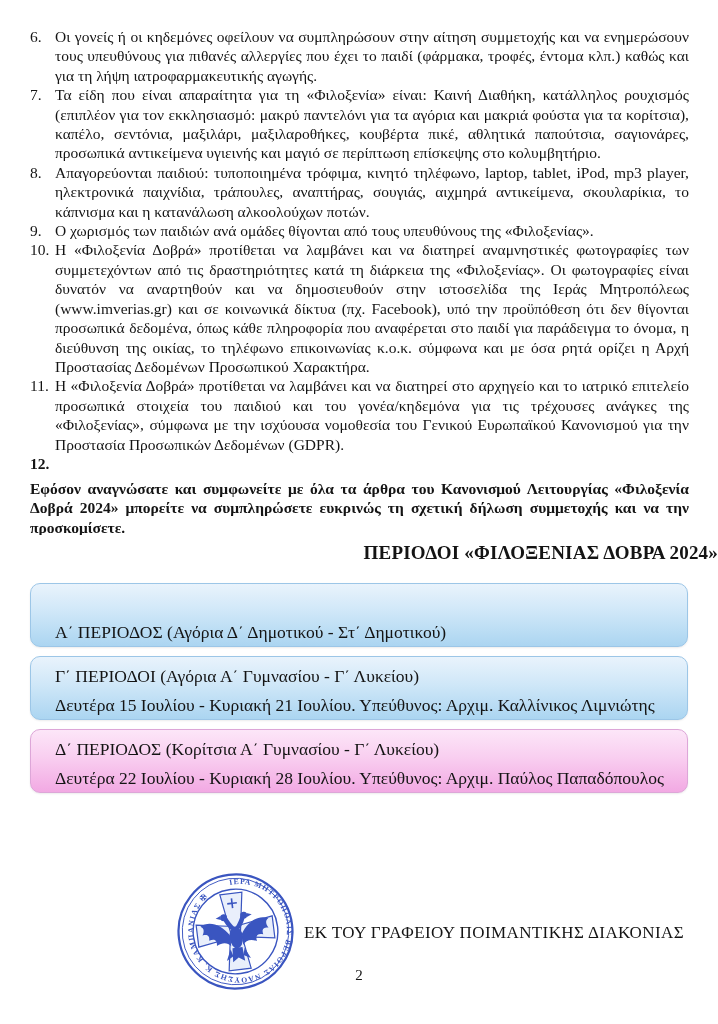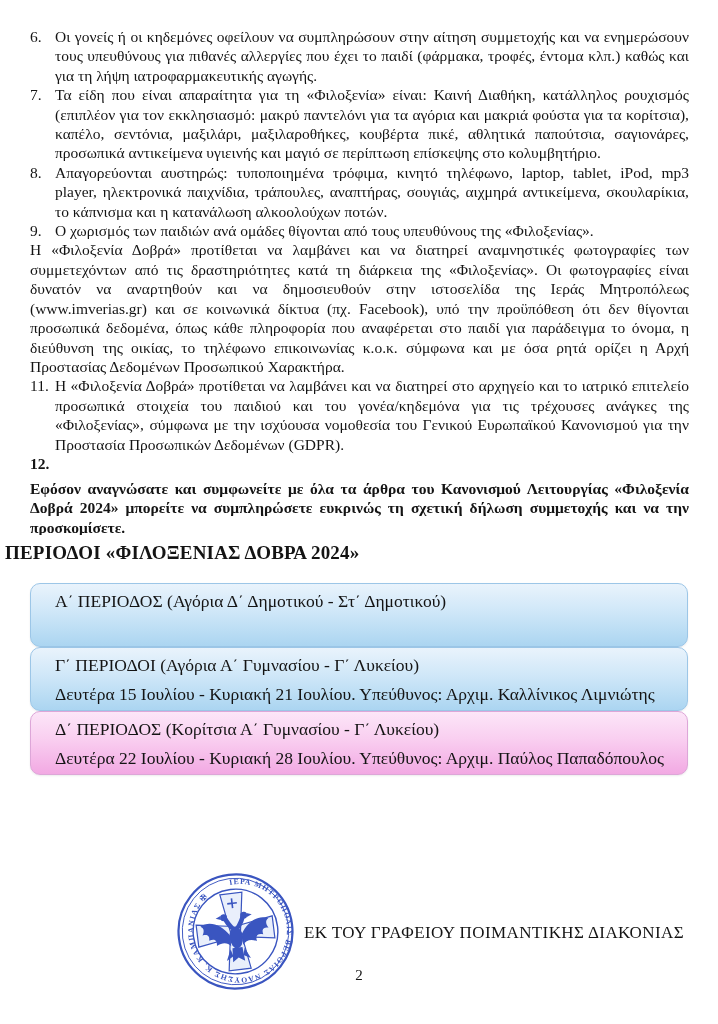--- a/index.html
+++ b/index.html
@@ -22,30 +22,30 @@
   .list-block{
     position:absolute;top:27px;left:30px;right:29px;height:508px;overflow:hidden;
   }
   .list-item{display:flex;font-size:15.5px;line-height:19.4px;}
   .list-item .num{flex:0 0 25px;}
   .list-item .txt{flex:1;text-align:justify;}
   .list-item.bold{font-weight:bold;flex-direction:column;}
   
   .periods-heading{
     position:absolute;top:542px;left:5px;right:0;
-    text-align:left;font-size:19px;font-weight:bold;letter-spacing:.2px;
+    text-align:right;font-size:19px;font-weight:bold;letter-spacing:.2px;
   }
   
   .boxes{position:absolute;top:583px;left:30px;width:658px;}
   .period-box{
     box-sizing:border-box;
-    height:64px;margin-bottom:0;
+    height:64px;margin-bottom:9px;
     border-radius:10px;
     padding:3px 10px 0 24px;
-    display:flex;flex-direction:column;justify-content:flex-start;
+    display:flex;flex-direction:column;justify-content:flex-end;
     font-size:17.5px;line-height:28.5px;
     box-shadow:0 1px 2px rgba(0,0,0,0.08);
   }
   .period-box.blue{
     background:linear-gradient(180deg,var(--blue-box-top) 0%,var(--blue-box-mid) 45%,var(--blue-box-bottom) 100%);
     border:1px solid var(--blue-box-border);
   }
   .period-box.pink{
     background:linear-gradient(180deg,var(--pink-box-top) 0%,var(--pink-box-mid) 45%,var(--pink-box-bottom) 100%);
     border:1px solid var(--pink-box-border);
@@ -73,27 +73,28 @@
     <div class="list-item">
       <span class="num">6.</span>
       <span class="txt">Οι γονείς ή οι κηδεμόνες οφείλουν να συμπληρώσουν στην αίτηση συμμετοχής και να ενημερώσουν τους υπευθύνους για πιθανές αλλεργίες που έχει το παιδί (φάρμακα, τροφές, έντομα κλπ.) καθώς και για τη λήψη ιατροφαρμακευτικής αγωγής.</span>
     </div>
     <div class="list-item">
       <span class="num">7.</span>
       <span class="txt">Τα είδη που είναι απαραίτητα για τη «Φιλοξενία» είναι: Καινή Διαθήκη, κατάλληλος ρουχισμός (επιπλέον για τον εκκλησιασμό: μακρύ παντελόνι για τα αγόρια και μακριά φούστα για τα κορίτσια), καπέλο, σεντόνια, μαξιλάρι, μαξιλαροθήκες, κουβέρτα πικέ, αθλητικά παπούτσια, σαγιονάρες, προσωπικά αντικείμενα υγιεινής και μαγιό σε περίπτωση επίσκεψης στο κολυμβητήριο.</span>
     </div>
     <div class="list-item">
       <span class="num">8.</span>
-      <span class="txt">Απαγορεύονται αυστηρώς: τυποποιημένα τρόφιμα, κινητό τηλέφωνο, laptop, tablet, iPod, mp3 player, ηλεκτρονικά παιχνίδια, τράπουλες, αναπτήρας, σουγιάς, αιχμηρά αντικείμενα, σκουλαρίκια, το κάπνισμα και η κατανάλωση αλκοολούχων ποτών.</span>
+      <span class="txt">Απαγορεύονται παιδιού: τυποποιημένα τρόφιμα, κινητό τηλέφωνο, laptop, tablet, iPod, mp3 player, ηλεκτρονικά παιχνίδια, τράπουλες, αναπτήρας, σουγιάς, αιχμηρά αντικείμενα, σκουλαρίκια, το κάπνισμα και η κατανάλωση αλκοολούχων ποτών.</span>
     </div>
     <div class="list-item">
       <span class="num">9.</span>
       <span class="txt">Ο χωρισμός των παιδιών ανά ομάδες θίγονται από τους υπευθύνους της «Φιλοξενίας».</span>
     </div>
     <div class="list-item">
+      <span class="num">10.</span>
       <span class="txt">Η «Φιλοξενία Δοβρά» προτίθεται να λαμβάνει και να διατηρεί αναμνηστικές φωτογραφίες των συμμετεχόντων από τις δραστηριότητες κατά τη διάρκεια της «Φιλοξενίας». Οι φωτογραφίες είναι δυνατόν να αναρτηθούν και να δημοσιευθούν στην ιστοσελίδα της Ιεράς Μητροπόλεως (www.imverias.gr) και σε κοινωνικά δίκτυα (πχ. Facebook), υπό την προϋπόθεση ότι δεν θίγονται προσωπικά δεδομένα, όπως κάθε πληροφορία που αναφέρεται στο παιδί για παράδειγμα το όνομα, η διεύθυνση της οικίας, το τηλέφωνο επικοινωνίας κ.ο.κ. σύμφωνα και με όσα ρητά ορίζει η Αρχή Προστασίας Δεδομένων Προσωπικού Χαρακτήρα.</span>
     </div>
     <div class="list-item">
       <span class="num">11.</span>
       <span class="txt">Η «Φιλοξενία Δοβρά» προτίθεται να λαμβάνει και να διατηρεί στο αρχηγείο και το ιατρικό επιτελείο προσωπικά στοιχεία του παιδιού και του γονέα/κηδεμόνα για τις τρέχουσες ανάγκες της «Φιλοξενίας», σύμφωνα με την ισχύουσα νομοθεσία του Γενικού Ευρωπαϊκού Κανονισμού για την Προστασία Προσωπικών Δεδομένων (GDPR).</span>
     </div>
     <div class="list-item bold">
       <span class="num">12.</span>
       <span class="txt">Εφόσον αναγνώσατε και συμφωνείτε με όλα τα άρθρα του Κανονισμού Λειτουργίας «Φιλοξενία Δοβρά 2024» μπορείτε να συμπληρώσετε ευκρινώς τη σχετική δήλωση συμμετοχής και να την προσκομίσετε.</span>
     </div>

